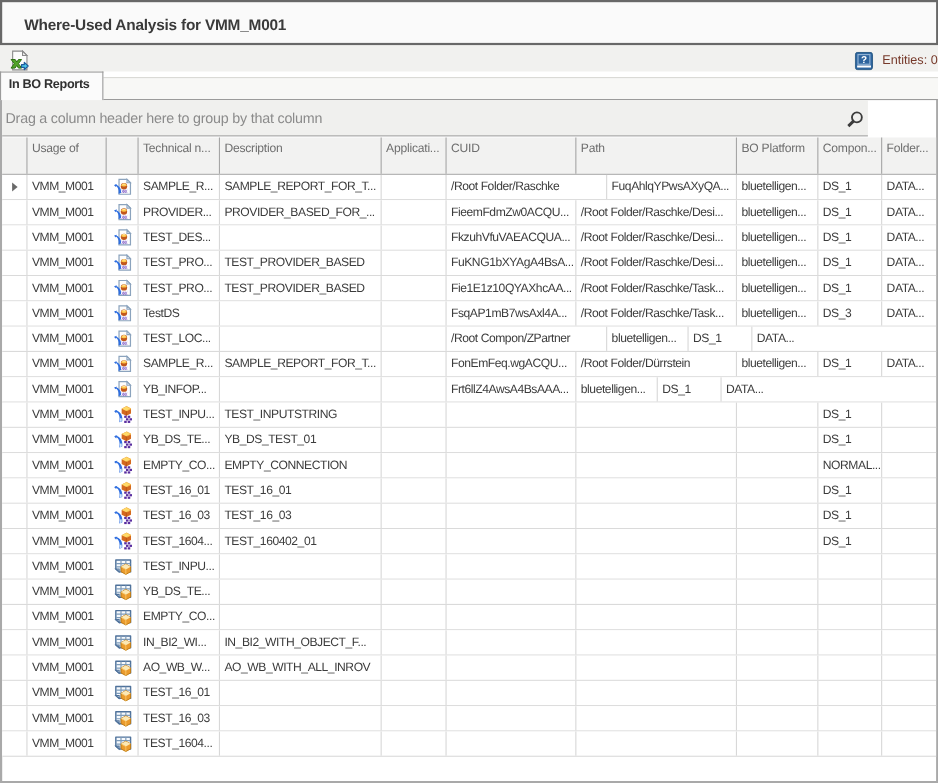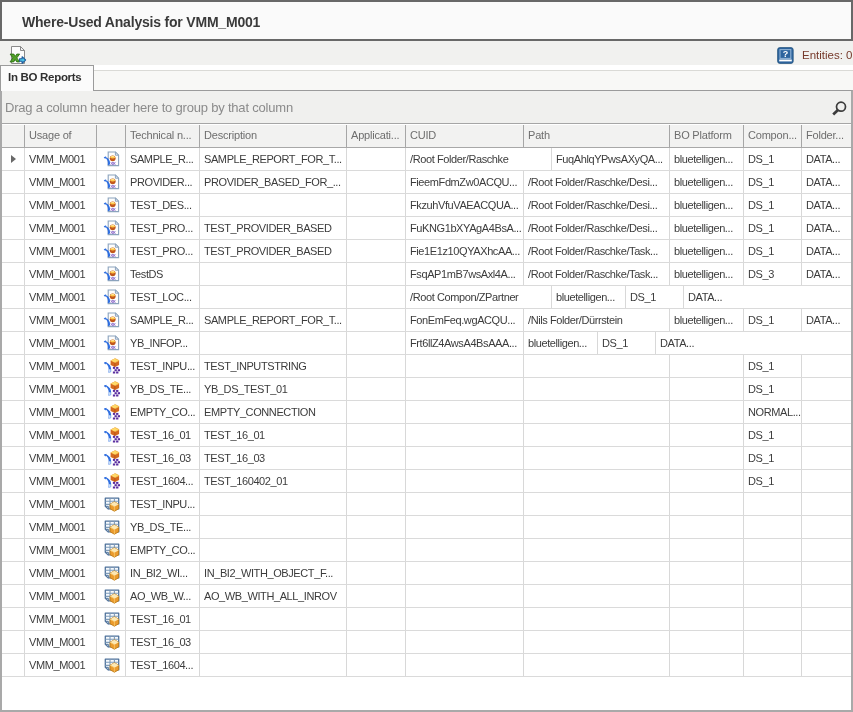--- a/index.html
+++ b/index.html
@@ -2,28 +2,28 @@
 <html><head><meta charset="utf-8"><style>
 * { margin:0; padding:0; box-sizing:border-box; }
 html,body { width:853px; height:712px; background:#fff; font-family:"Liberation Sans", sans-serif; overflow:hidden; }
 #title { position:absolute; left:0; top:0; width:853px; height:41px; background:#fafafa; border:2px solid #686868; }
 #title span { position:absolute; left:20px; top:11.5px; font-size:14px; font-weight:bold; color:#3a3a3a; letter-spacing:-0.2px; }
 #toolbar { position:absolute; left:0; top:41px; width:853px; height:24px; background:#f1f1ef; }
 #tabstrip { position:absolute; left:0; top:70px; width:853px; height:20px; background:#f8f8f6; border-top:1px solid #dadad6; }
 #panel { position:absolute; left:0; top:90px; width:853px; height:622px; background:#fff; border:2px solid #a9a9a9; border-top:1px solid #9b9b9b; }
 #tab { position:absolute; left:0; top:65px; width:94px; height:26px; background:#fbfbfb; border:1px solid #9b9b9b; border-bottom:none; z-index:5; }
 #tab span { position:absolute; left:7px; top:4.5px; font-size:11.5px; font-weight:bold; color:#303030; letter-spacing:-0.3px; }
-#groupband { position:absolute; left:2px; top:91px; width:849px; height:33px; background:#f0f0ee; border-bottom:1.5px solid #a6a6a6; }
+#groupband { position:absolute; left:2px; top:91px; width:787px; height:33px; background:#f0f0ee; border-bottom:1.5px solid #a6a6a6; }
 #groupband span { position:absolute; left:3px; top:9px; font-size:13px; color:#8b8b8b; letter-spacing:-0.2px; }
 #mag { position:absolute; right:0px; top:8px; }
 #excel { position:absolute; left:8px; top:45px; }
 #help { position:absolute; left:777px; top:47px; }
 #entities { position:absolute; left:802px; top:48.5px; font-size:11.5px; color:#76392a; white-space:nowrap; }
 #grid { position:absolute; left:2px; top:124.5px; width:849px; }
-#ghead { display:flex; height:23px; background:#f2f2f1; border-bottom:1px solid #a8a8a8;justify-content:space-between; }
+#ghead { display:flex; height:34px; background:#f2f2f1; border-bottom:1px solid #a8a8a8;justify-content:space-between; }
 #ghead .h { font-size:11px; color:#6e6e6e; padding-left:4px; line-height:21px; letter-spacing:-0.2px; border-right:1px solid #a6a6a6; white-space:nowrap; overflow:hidden; flex:none; }
 #ghead .h.last, .row .c.last { border-right:none; }
 .row { display:flex; height:23px; border-bottom:1px solid #dadada; background:#fff; }
 .row .c { font-size:11px; color:#3c3c3c; padding-left:4px; line-height:22px; letter-spacing:-0.4px; border-right:1px solid #d8d8d8; white-space:nowrap; overflow:hidden; flex:none; }
 .c.ind { width:23px; padding-left:0; position:relative; }
 .c.icn { width:29px; padding:2px 0 0 6px; }
 .tri { position:absolute; left:8.5px; top:7.5px; width:0; height:0; border-left:5.5px solid #696969; border-top:4.2px solid transparent; border-bottom:4.2px solid transparent; }
 </style></head><body>
 <div id="toolbar"></div>
 <div id="tabstrip"></div>
@@ -233,21 +233,21 @@
 <path d="M7 7.6 a2.9 2.9 0 0 1 5.4 0 c-1.5 1.15 -3.9 1.15 -5.4 0 z" fill="#ffc94d"></path>
 <path d="M8 6.4 a1.9 1.2 0 0 1 3.4 0 c-1 0.7 -2.4 0.7 -3.4 0 z" fill="#ffe49a"></path>
 <path d="M1 7.2 C3.6 8.3 5.5 10.7 4.7 15.2 L7 14.4 C7.6 10.4 5 7.7 2 6.8 Z" fill="#2e6ee0"></path>
 <path d="M0.7 7.4 l2.5 -1.1 l-0.9 2.6 z" fill="#2e6ee0"></path>
 <text x="7.3" y="14.8" font-family="Liberation Sans" font-size="4.2" font-weight="bold" fill="#9070cc" textLength="5.2">XXX</text>
 </svg></div>
       <div class="c" style="width:74px">SAMPLE_R...</div>
       <div class="c" style="width:147px">SAMPLE_REPORT_FOR_T...</div>
       <div class="c" style="width:59px"></div>
       <div class="c" style="width:118px">FonEmFeq.wgACQU...</div>
-      <div class="c" style="width:146px">/Nils Folder/Dürrstein</div>
+      <div class="c" style="width:146px">/Root Folder/Dürrstein</div>
       <div class="c" style="width:74px">bluetelligen...</div>
       <div class="c" style="width:58px">DS_1</div>
       <div class="c last" style="width:49px">DATA...</div>
     </div>
 <div class="row">
       <div class="c ind"></div>
       <div class="c" style="width:72px">VMM_M001</div>
       <div class="c icn"><svg width="17" height="17" viewBox="0 0 17 17">
 <path d="M5.2 2 h7.2 l3.2 3.2 v10.4 h-10.4 z" fill="#fdfdfd" stroke="#8ba3bd" stroke-width="1.1"></path>
 <path d="M12.4 2 v3.2 h3.2 z" fill="#eef2f7" stroke="#8ba3bd" stroke-width="1"></path>

